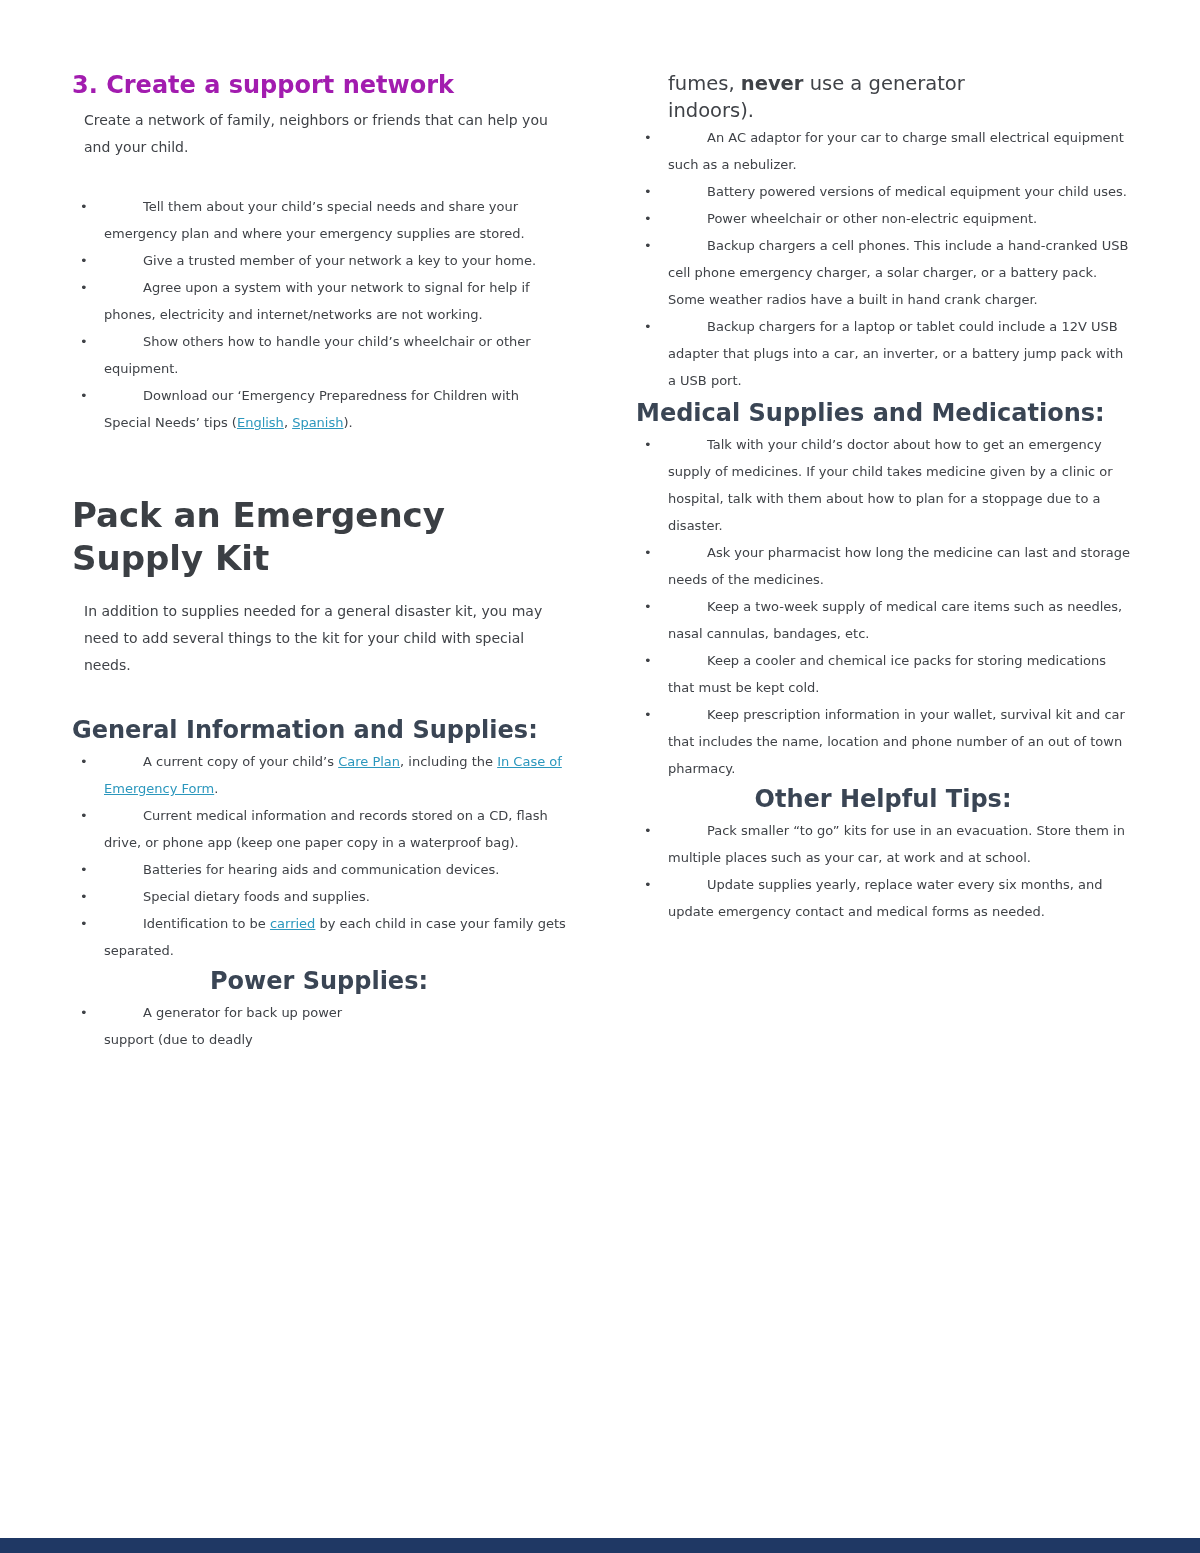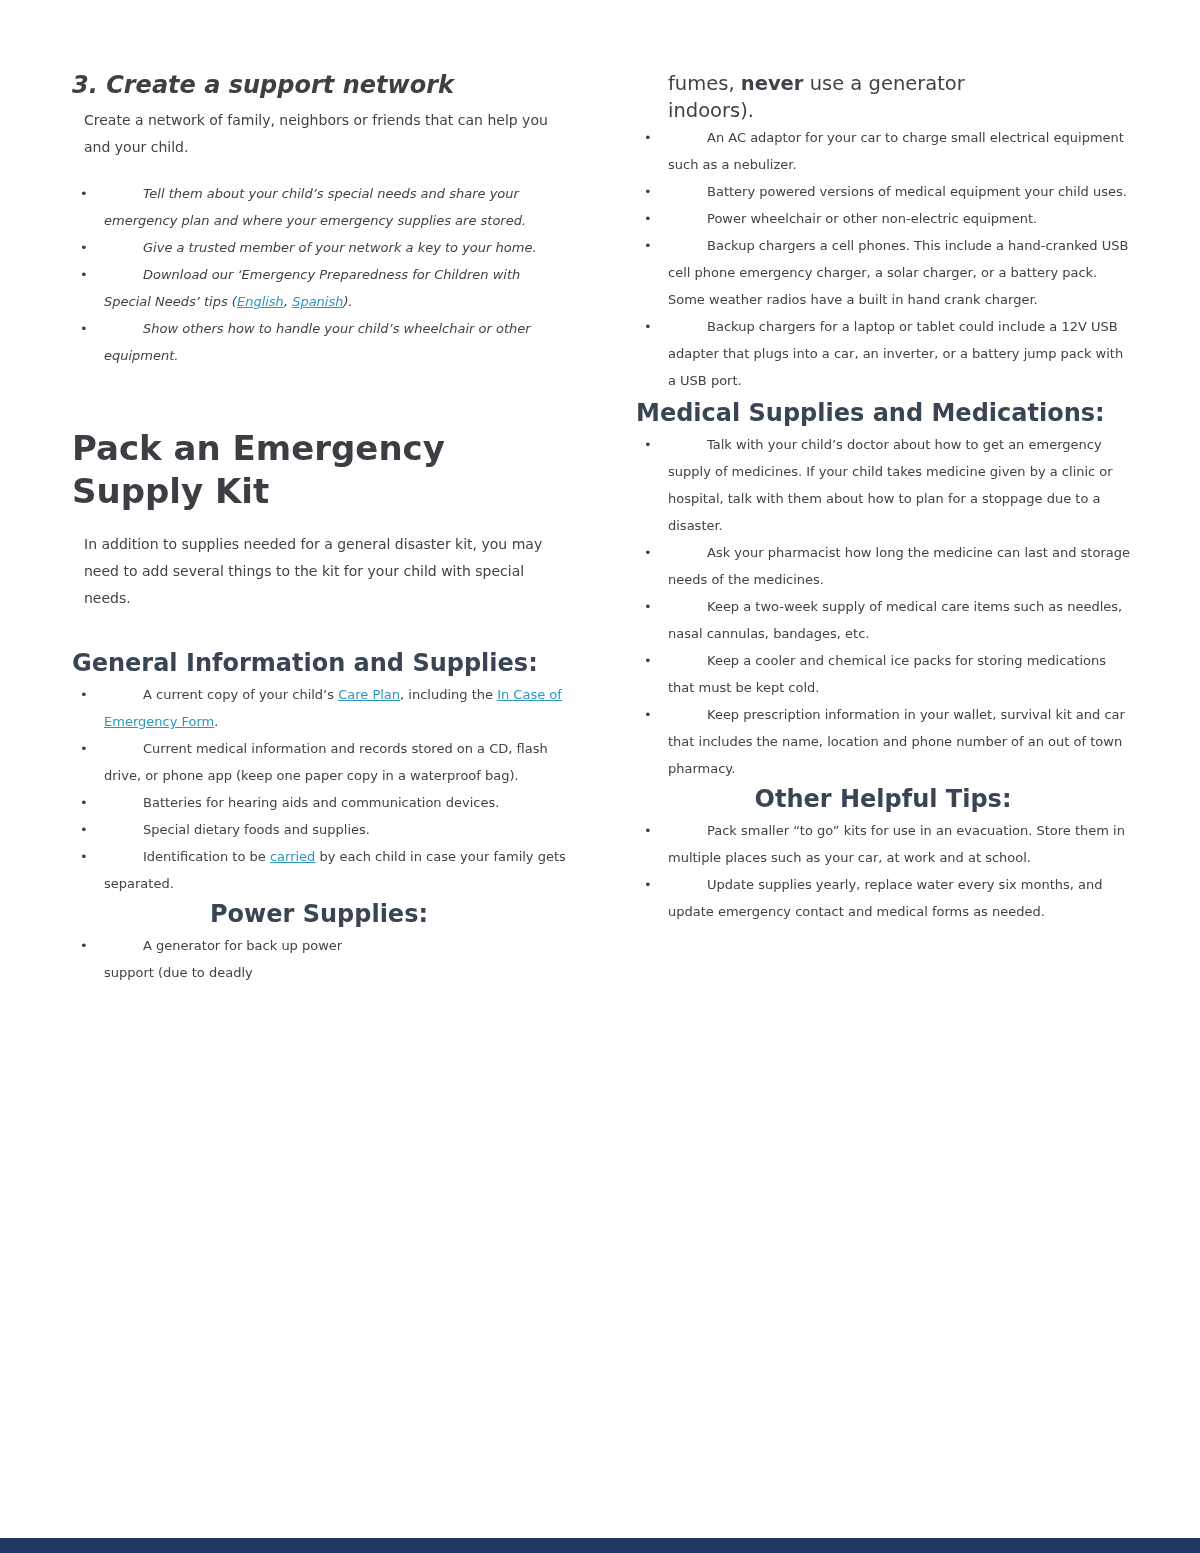--- a/index.html
+++ b/index.html
@@ -15,36 +15,36 @@
   .page { padding: 70px 70px 0 72px; height: 100%; }
   .columns { display: flex; gap: 70px; }
   .col { width: 494px; flex: 0 0 auto; }
 
   .subhead {
     font-size: 24px;
     line-height: 31px;
     font-weight: bold;
     color: var(--heading-color, #3a4554);
   }
-  .subhead.charcoal { color: #404040; font-style: italic; }
+  .subhead.charcoal { color: #a21caf; }
 
   .title-lg {
     font-size: 34px;
     line-height: 43px;
     font-weight: bold;
     color: #3b3f44;
     margin-top: 58px;
   }
 
   .para { font-size: 14px; line-height: 27px; margin-left: 12px; }
   .para.intro-after-heading { margin-top: 6px; }
   .para.kit-intro { margin-top: 18px; }
 
   ul.bullets { list-style: none; }
-  ul.bullets.gap-top { margin-top: 19px; font-style: italic; }
+  ul.bullets.gap-top { margin-top: 32px; }
   ul.bullets.tight-top { margin-top: 2px; }
 
   li.bullet {
     position: relative;
     padding-left: 32px;
     text-indent: 39px;
     font-size: 13px;
     line-height: 27px;
   }
   li.bullet::before {
@@ -90,22 +90,23 @@
 
     <div class="col">
 
       <h2 class="subhead charcoal">3. Create a support network</h2>
 
       <p class="para intro-after-heading">Create a network of family, neighbors or friends that can help you and your child.</p>
 
       <ul class="bullets gap-top">
         <li class="bullet">Tell them about your child’s special needs and share your emergency plan and where your emergency supplies are stored.</li>
         <li class="bullet">Give a trusted member of your network a key to your home.</li>
+        <li class="bullet">Agree upon a system with your network to signal for help if phones, electricity and internet/networks are not working.</li>
+        <li class="bullet">Show others how to handle your child’s wheelchair or other equipment.</li>
         <li class="bullet"><span>Download our ‘Emergency Preparedness for Children with Special Needs’ tips (</span><a class="link" href="#">English</a><span>, </span><a class="link" href="#">Spanish</a><span>).</span></li>
-        <li class="bullet">Show others how to handle your child’s wheelchair or other equipment.</li>
       </ul>
 
       <h1 class="title-lg">Pack an Emergency Supply Kit</h1>
 
       <p class="para kit-intro">In addition to supplies needed for a general disaster kit, you may need to add several things to the kit for your child with special needs.</p>
 
       <h2 class="subhead mt-heading">General Information and Supplies:</h2>
 
       <ul class="bullets tight-top">
         <li class="bullet"><span>A current copy of your child’s </span><a class="link" href="#">Care Plan</a><span>, including the </span><a class="link" href="#">In Case of Emergency Form</a><span>.</span></li>

